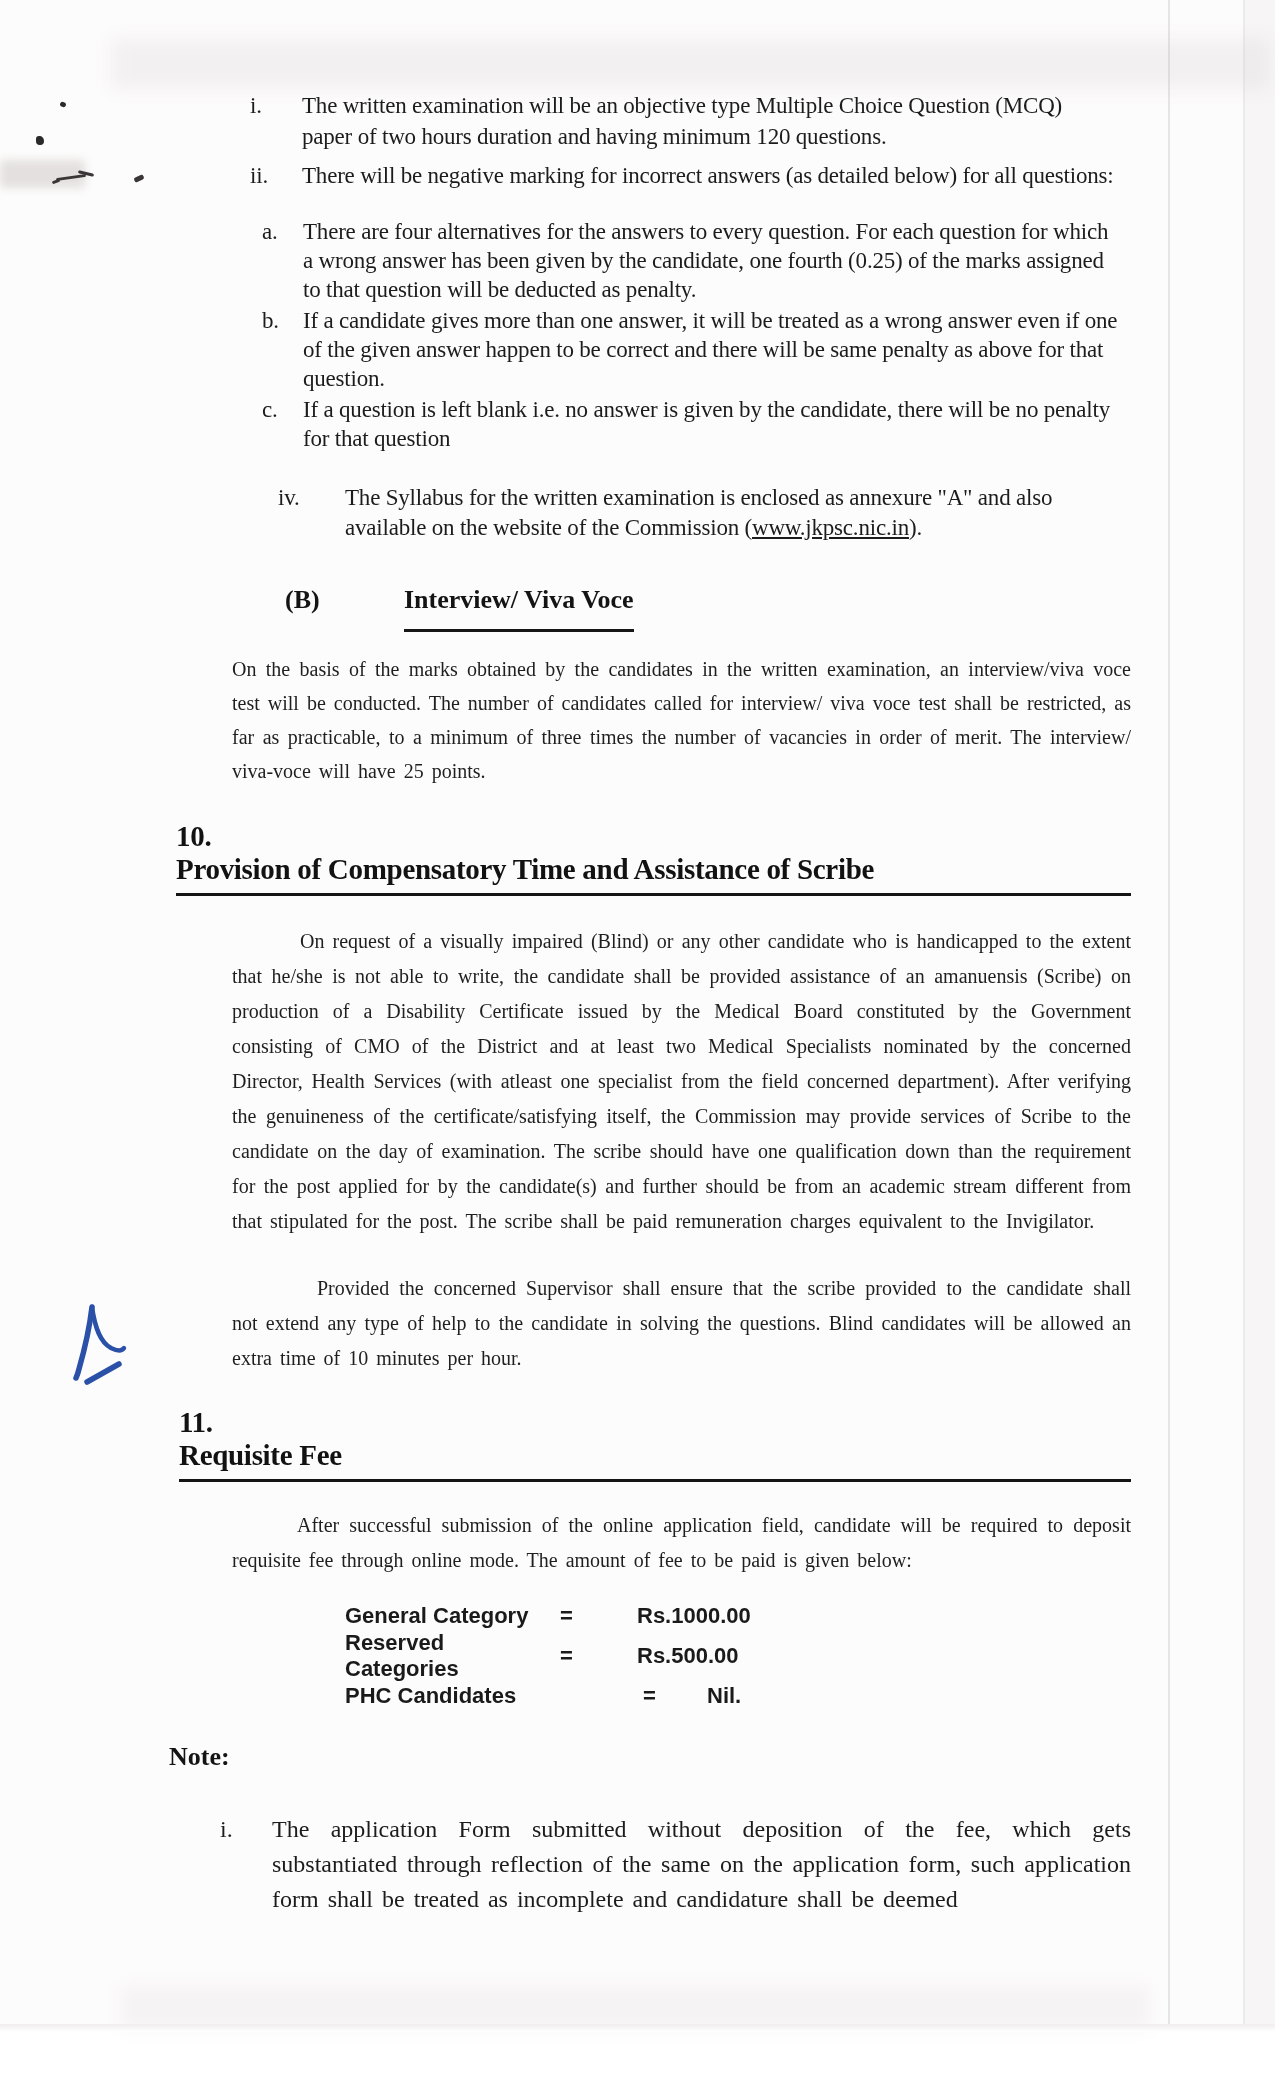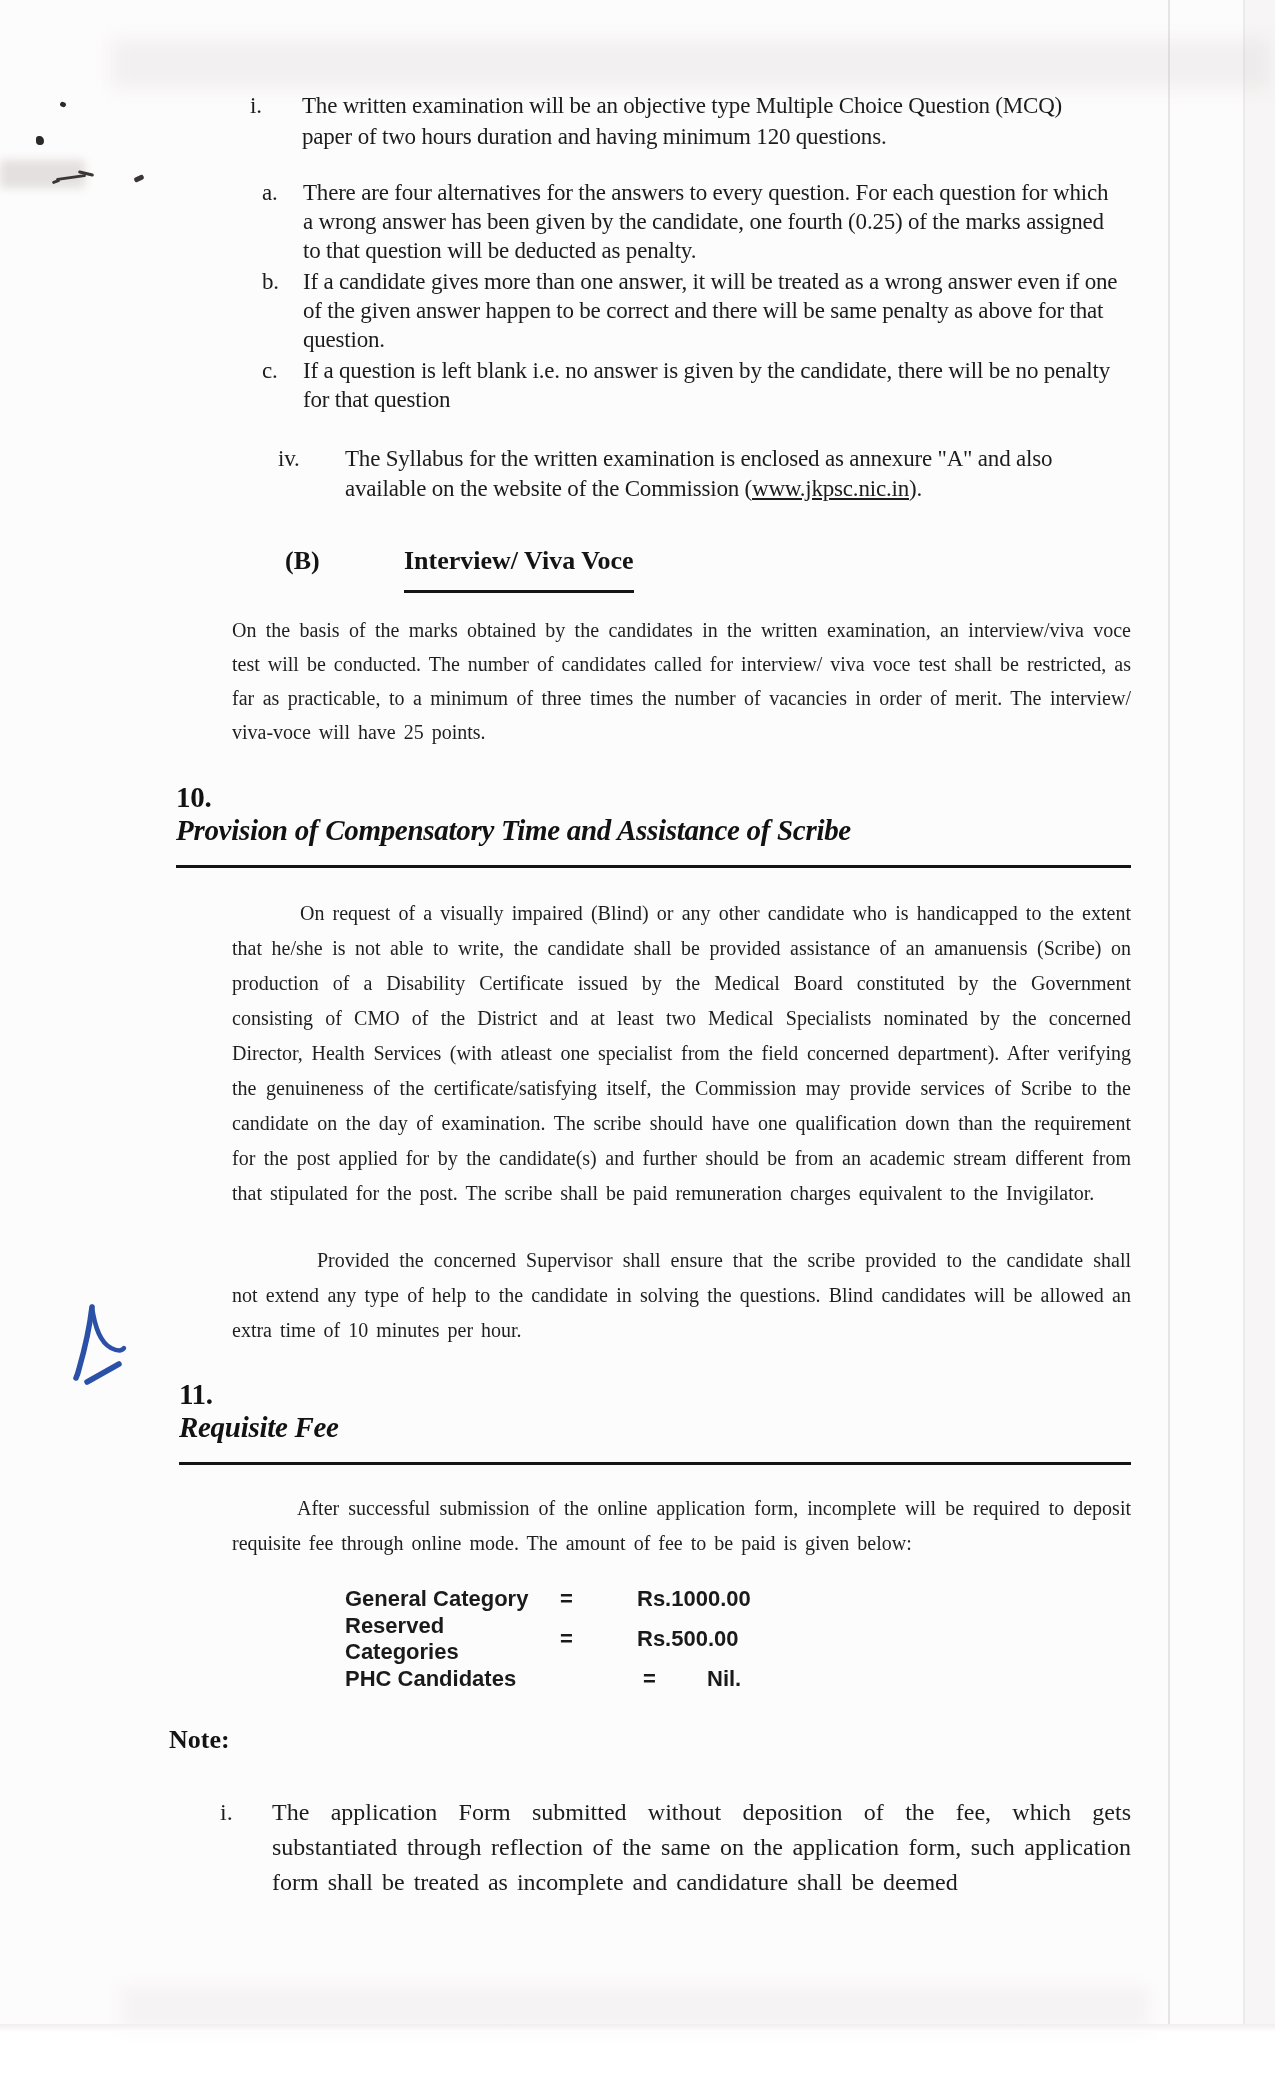--- a/index.html
+++ b/index.html
@@ -78,21 +78,21 @@
   .b-para{margin-top:20px;line-height:34px;}
   .p10-1{margin-top:28px;text-indent:68px;}
   .p10-2{margin-top:32px;text-indent:85px;}
   .p11{margin-top:26px;text-indent:65px;}
 
   .sec-heading{display:flex;font-weight:bold;font-size:29px;color:#121212;letter-spacing:-0.3px;flex-direction:column;}
   .h10{margin-top:32px;margin-left:-56px;}
   .h10 .num{width:69px;flex:none;}
   .h11{margin-top:30px;margin-left:-53px;}
   .h11 .num{width:80px;flex:none;}
-  .sec-heading .title{border-bottom:3.5px solid #141414;padding-bottom:18px;font-style:italic;}
+  .sec-heading .title{border-bottom:3.5px solid #141414;padding-bottom:7px;}
 
   .fee-table{margin-top:18px;margin-left:113px;font-family:"Liberation Sans", sans-serif;
     font-size:22px;font-weight:bold;color:#1a1a1a;}
   .fee-row{display:flex;height:40px;align-items:center;}
   .fee-row .flabel{width:215px;flex:none;}
   .fee-row .eq{width:77px;flex:none;}
   .fee-row.phc .eq{margin-left:83px;width:64px;}
 
   .note-label{margin-top:26px;margin-left:-63px;font-weight:bold;font-size:26px;color:#141414;}
 
@@ -128,20 +128,24 @@
     <path d="M27 92 L59 74" fill="none" stroke-width="5.5" stroke-linecap="round" stroke="#2b50a8"></path>
   </svg>
 
   <div class="content">
 
     <ul class="list mainlist">
       <li class="item">
         <span class="marker">i.</span>
         <span class="txt">The written examination will be an objective type Multiple Choice Question (MCQ) paper of two hours duration and having minimum 120 questions.</span>
       </li>
+      <li class="item">
+        <span class="marker">ii.</span>
+        <span class="txt">There will be negative marking for incorrect answers (as detailed below) for all questions:</span>
+      </li>
     </ul>
 
     <ul class="list sublist">
       <li class="item">
         <span class="marker">a.</span>
         <span class="txt">There are four alternatives for the answers to every question. For each question for which a wrong answer has been given by the candidate, one fourth (0.25) of the marks assigned to that question will be deducted as penalty.</span>
       </li>
       <li class="item">
         <span class="marker">b.</span>
         <span class="txt">If a candidate gives more than one answer, it will be treated as a wrong answer even if one of the given answer happen to be correct and there will be same penalty as above for that question.</span>
@@ -172,21 +176,21 @@
     </div>
 
     <p class="para p10-1">On request of a visually impaired (Blind) or any other candidate who is handicapped to the extent that he/she is not able to write, the candidate shall be provided assistance of an amanuensis (Scribe) on production of a Disability Certificate issued by the Medical Board constituted by the Government consisting of CMO of the District and at least two Medical Specialists nominated by the concerned Director, Health Services (with atleast one specialist from the field concerned department). After verifying the genuineness of the certificate/satisfying itself, the Commission may provide services of Scribe to the candidate on the day of examination. The scribe should have one qualification down than the requirement for the post applied for by the candidate(s) and further should be from an academic stream different from that stipulated for the post. The scribe shall be paid remuneration charges equivalent to the Invigilator.</p>
     <p class="para p10-2">Provided the concerned Supervisor shall ensure that the scribe provided to the candidate shall not extend any type of help to the candidate in solving the questions. Blind candidates will be allowed an extra time of 10 minutes per hour.</p>
 
     <div class="sec-heading h11">
       <span class="num">11.</span>
       <span class="title">Requisite Fee</span>
     </div>
 
-    <p class="para p11">After successful submission of the online application form, incomplete will be required to deposit requisite fee through online mode. The amount of fee to be paid is given below:</p>
+    <p class="para p11">After successful submission of the online application field, candidate will be required to deposit requisite fee through online mode. The amount of fee to be paid is given below:</p>
 
     <div class="fee-table">
       <div class="fee-row">
         <span class="flabel">General Category</span>
         <span class="eq">=</span>
         <span class="fval">Rs.1000.00</span>
       </div>
       <div class="fee-row">
         <span class="flabel">Reserved Categories</span>
         <span class="eq">=</span>

